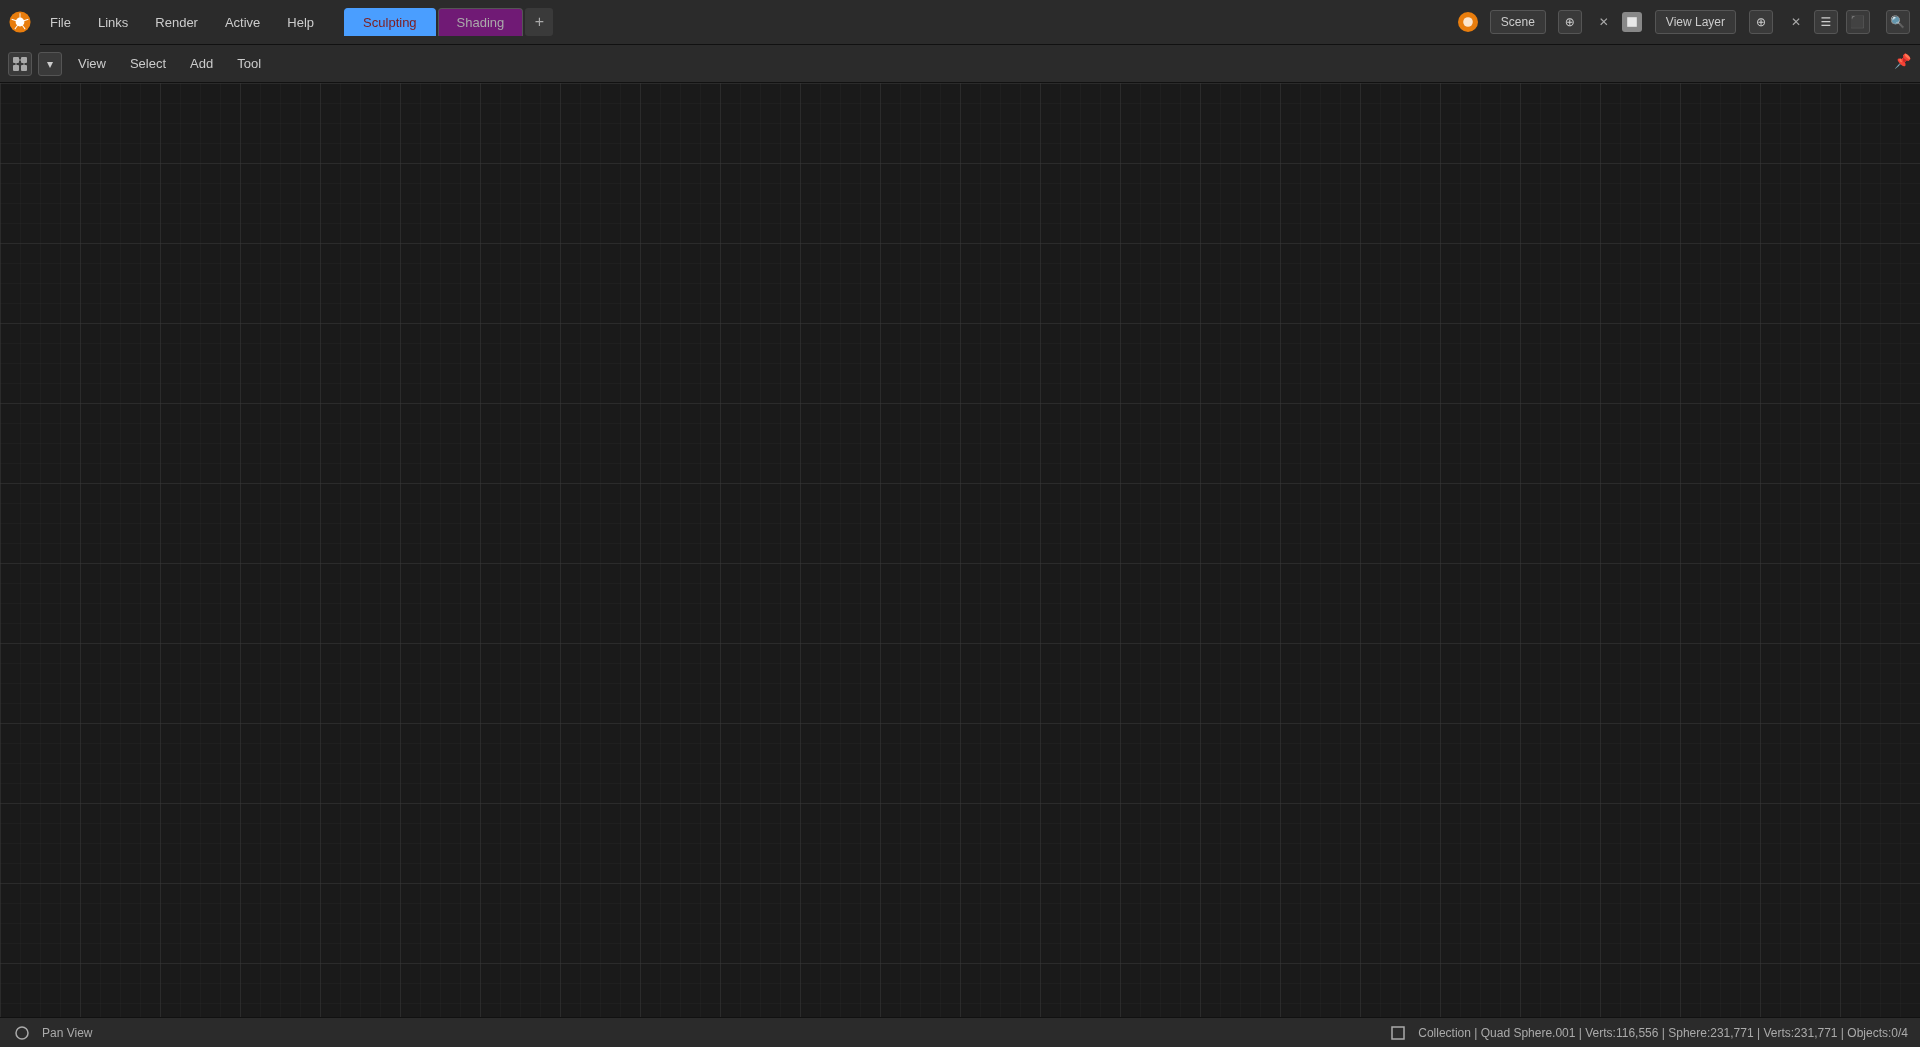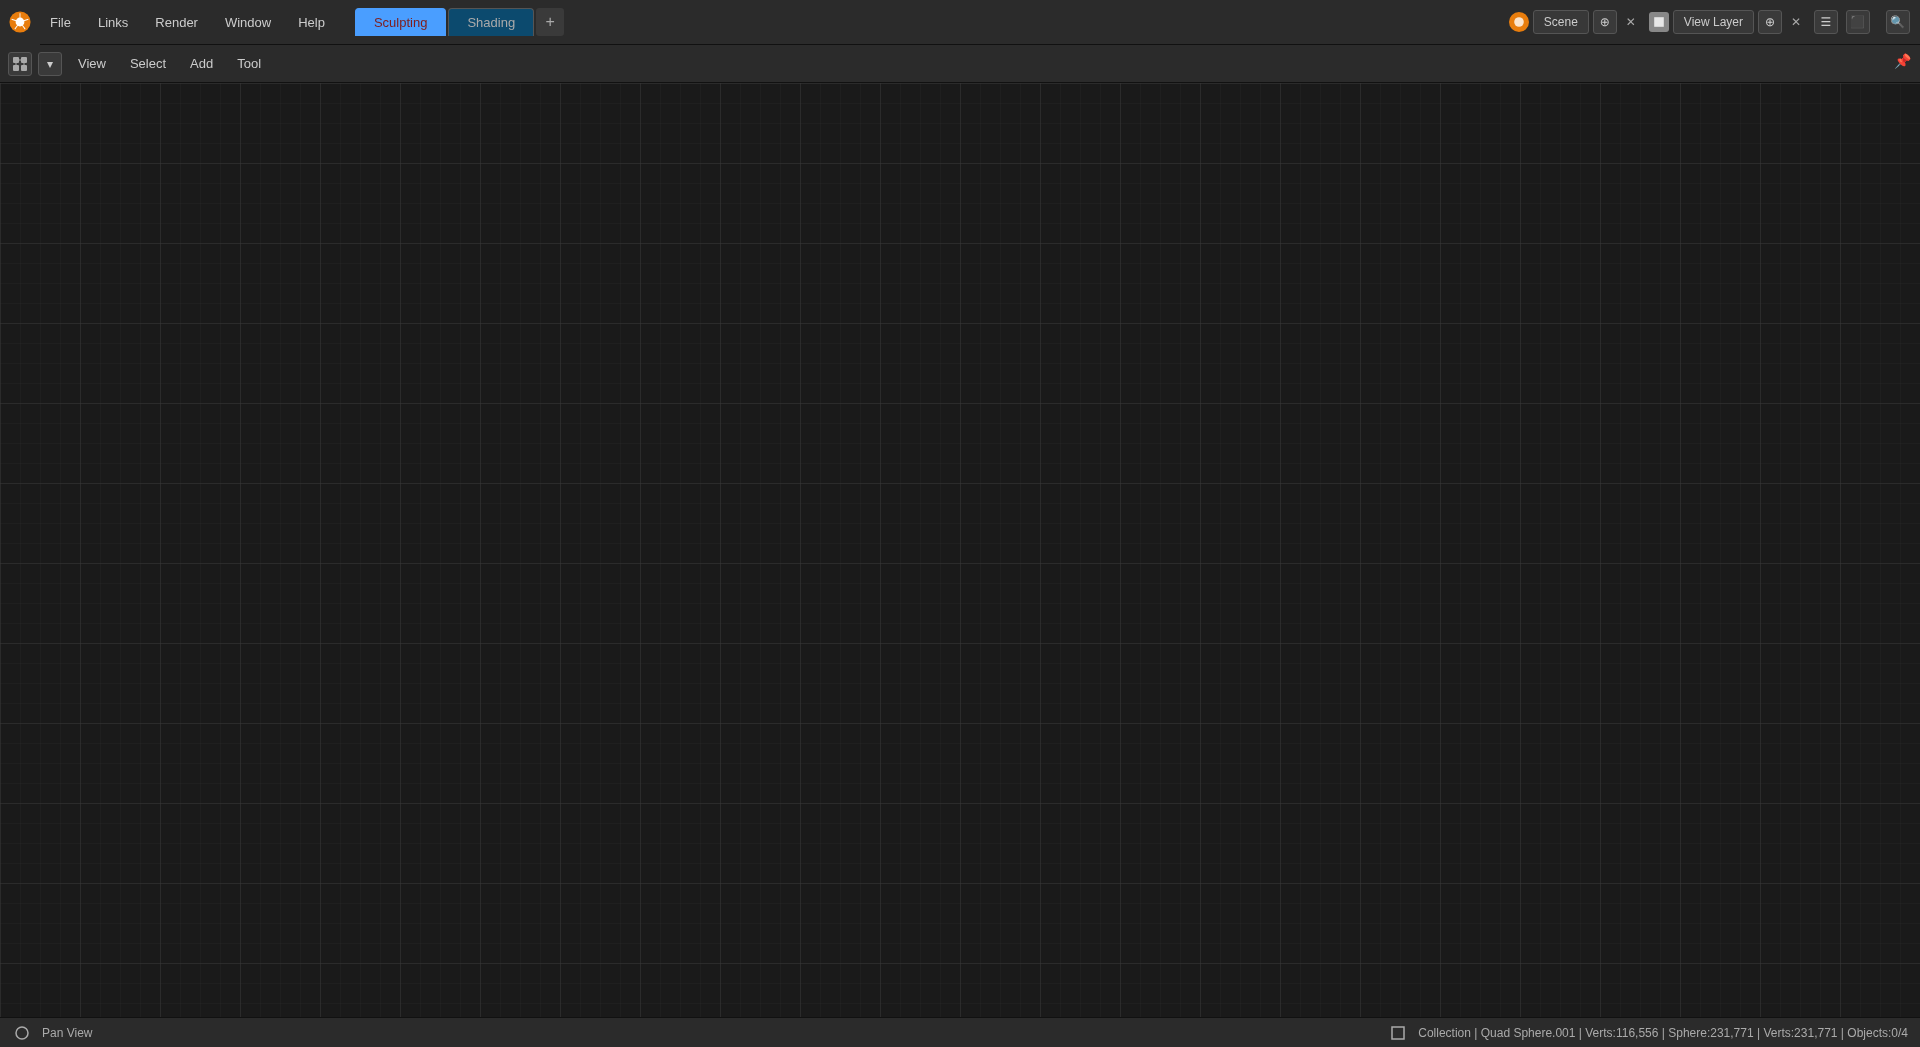--- a/index.html
+++ b/index.html
@@ -47,21 +47,21 @@
     }
 
     .workspace-tabs {
       display: flex;
       align-items: center;
       margin-left: 20px;
       gap: 2px;
     }
     .workspace-tab {
       padding: 6px 18px;
-      background: #0c4a6e;
+      background: #701a75;
       border-radius: 4px 4px 0 0;
       cursor: pointer;
       font-size: 13px;
       color: #aaa;
       border: 1px solid #555;
       border-bottom: none;
     }
     .workspace-tab.active {
       background: #4a9eff;
       color: #7f1d1d;
@@ -511,46 +511,46 @@
       <rect x="48" y="10" width="4" height="40" fill="white" transform="rotate(144,50,50)"></rect>
       <rect x="48" y="10" width="4" height="40" fill="white" transform="rotate(216,50,50)"></rect>
       <rect x="48" y="10" width="4" height="40" fill="white" transform="rotate(288,50,50)"></rect>
     </svg>
   </div>
 
   <div class="menu-items">
     <div class="menu-item">File</div>
     <div class="menu-item">Links</div>
     <div class="menu-item">Render</div>
-    <div class="menu-item">Window</div>
+    <div class="menu-item">Active</div>
     <div class="menu-item">Help</div>
   </div>
 
   <div class="workspace-tabs">
     <div class="workspace-tab active">Sculpting</div>
     <div class="workspace-tab">Shading</div>
     <div class="workspace-tab-add">+</div>
   </div>
 
   <div class="top-right">
 
-    <div style="display:flex;align-items:center;gap:4px;">
+    <div style="display:flex;align-items:center;gap:12px;">
       <div style="width:20px;height:20px;background:#e87d0d;border-radius:50%;display:flex;align-items:center;justify-content:center;">
         <svg width="12" height="12" viewBox="0 0 20 20">
             <circle cx="10" cy="10" r="8" fill="white" opacity="0.8"></circle>
           </svg>
       </div>
       <div class="scene-block">
         <span>Scene</span>
       </div>
       <div class="icon-btn">⊕</div>
       <div class="close-btn">✕</div>
     </div>
 
-    <div style="display:flex;align-items:center;gap:4px;">
+    <div style="display:flex;align-items:center;gap:13px;">
       <div style="width:20px;height:20px;background:#888;border-radius:3px;display:flex;align-items:center;justify-content:center;">
         <svg width="12" height="12" viewBox="0 0 20 20">
             <rect x="2" y="2" width="16" height="16" fill="white" opacity="0.8"></rect>
           </svg>
       </div>
       <div class="view-layer-block">
         <span>View Layer</span>
       </div>
       <div class="icon-btn">⊕</div>
       <div class="close-btn">✕</div>

